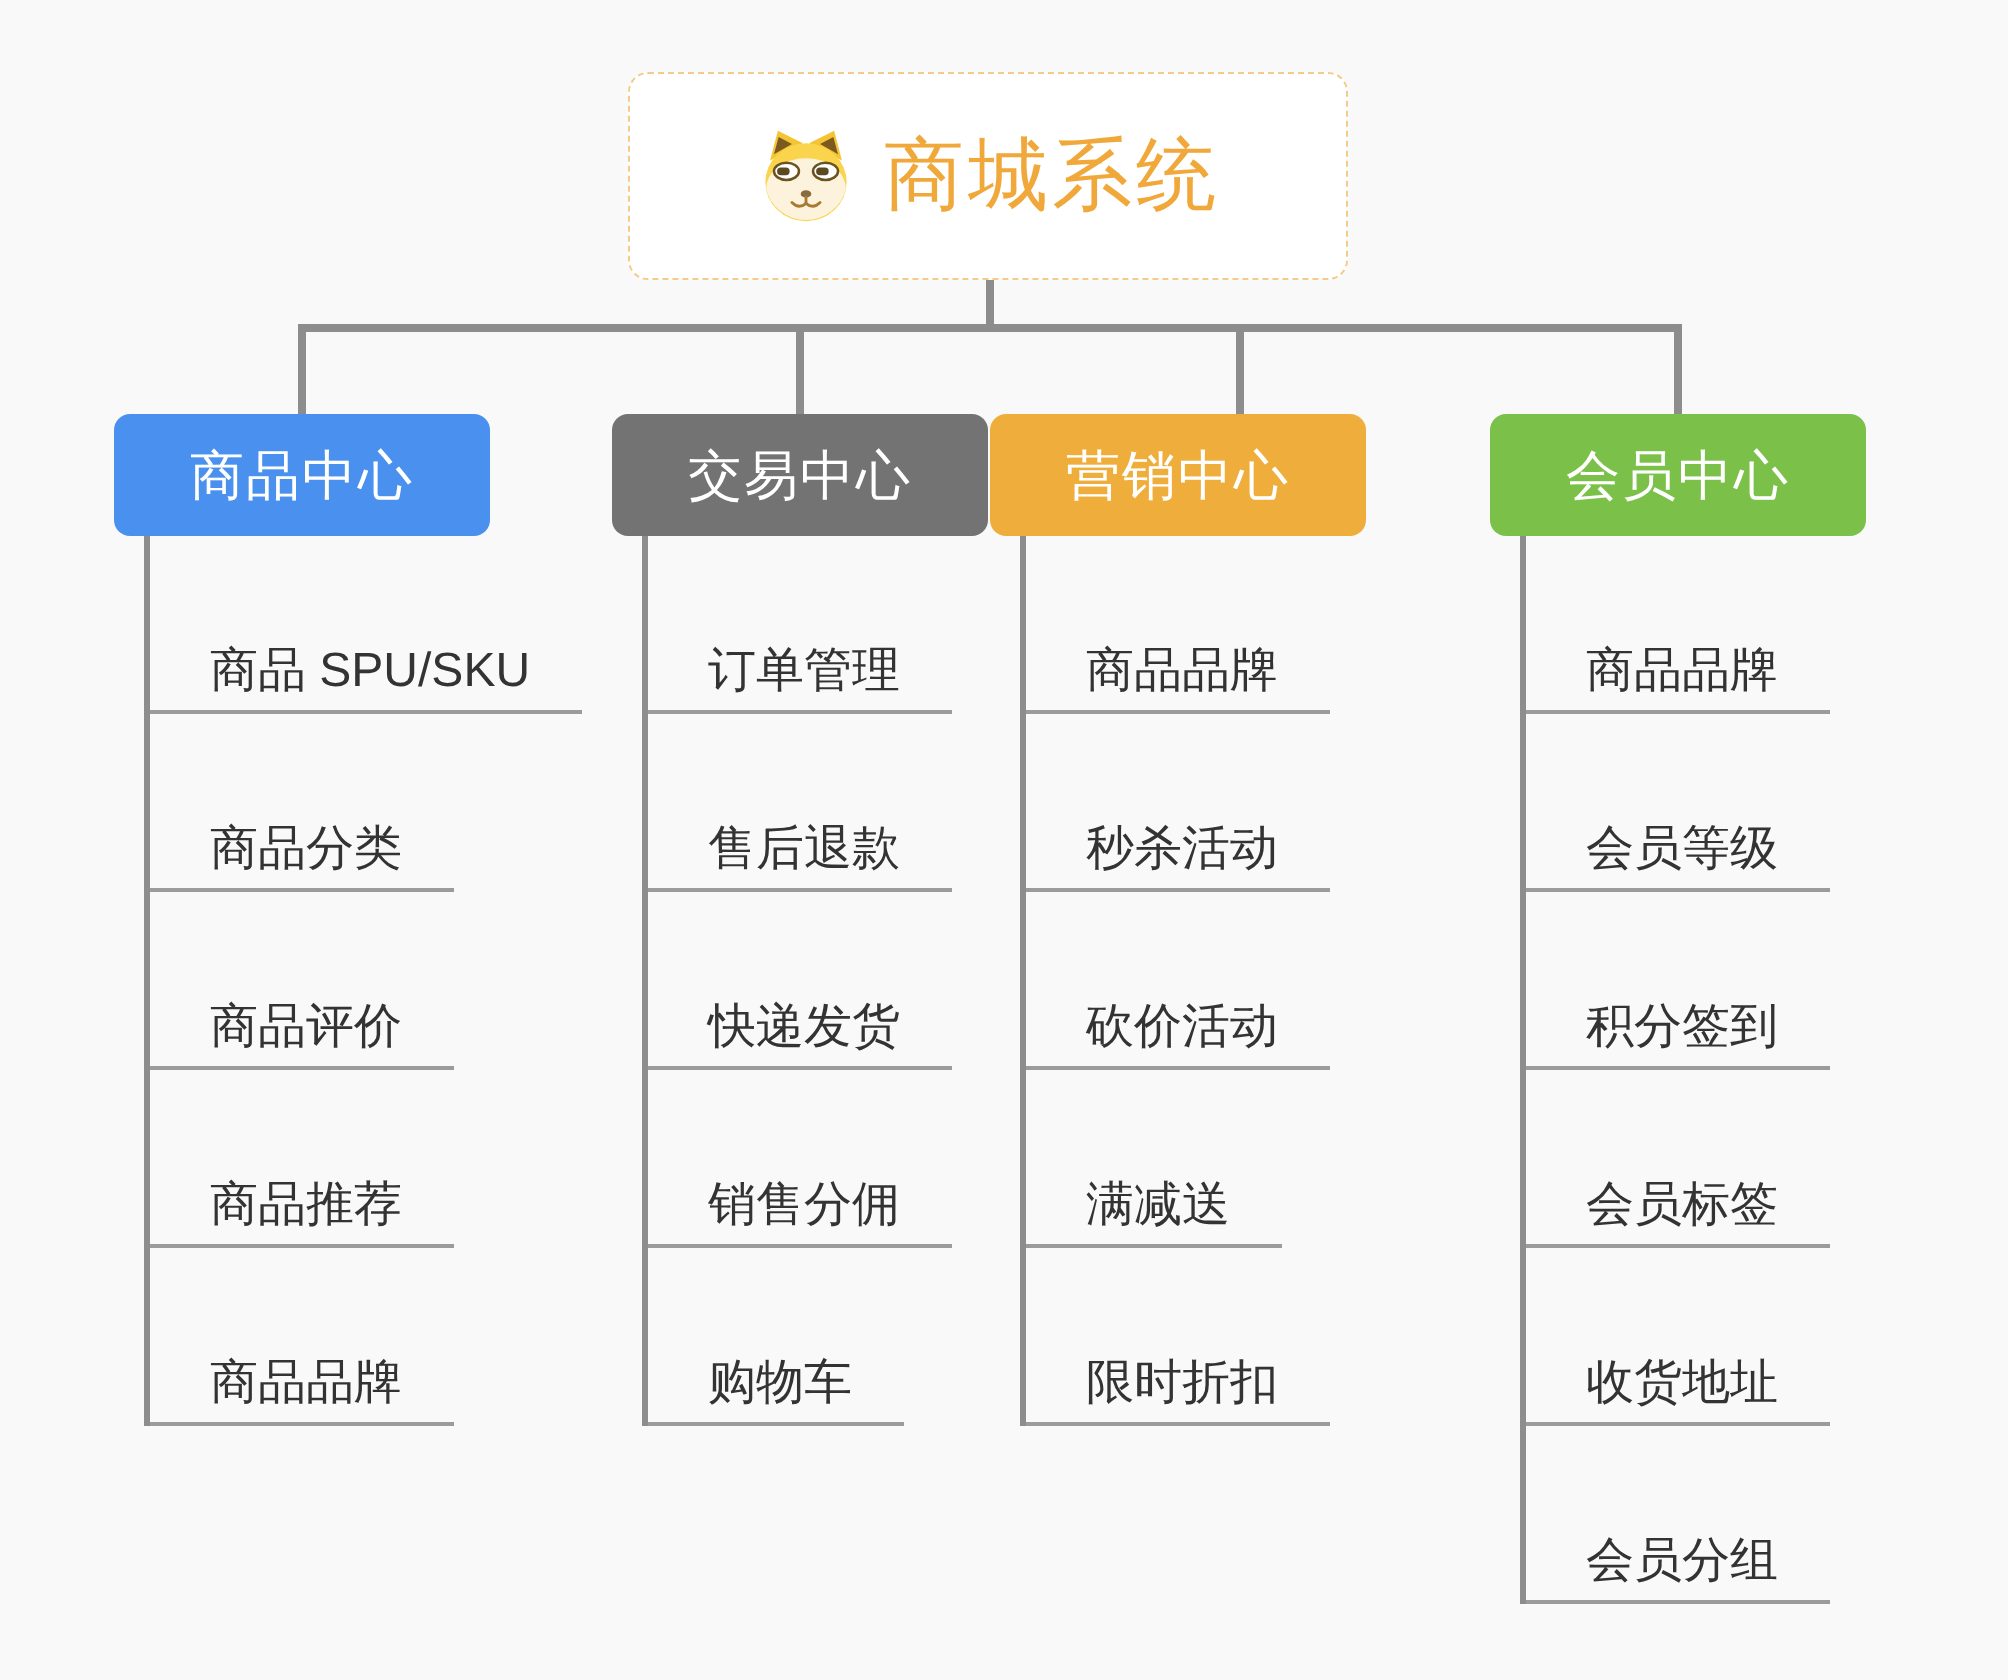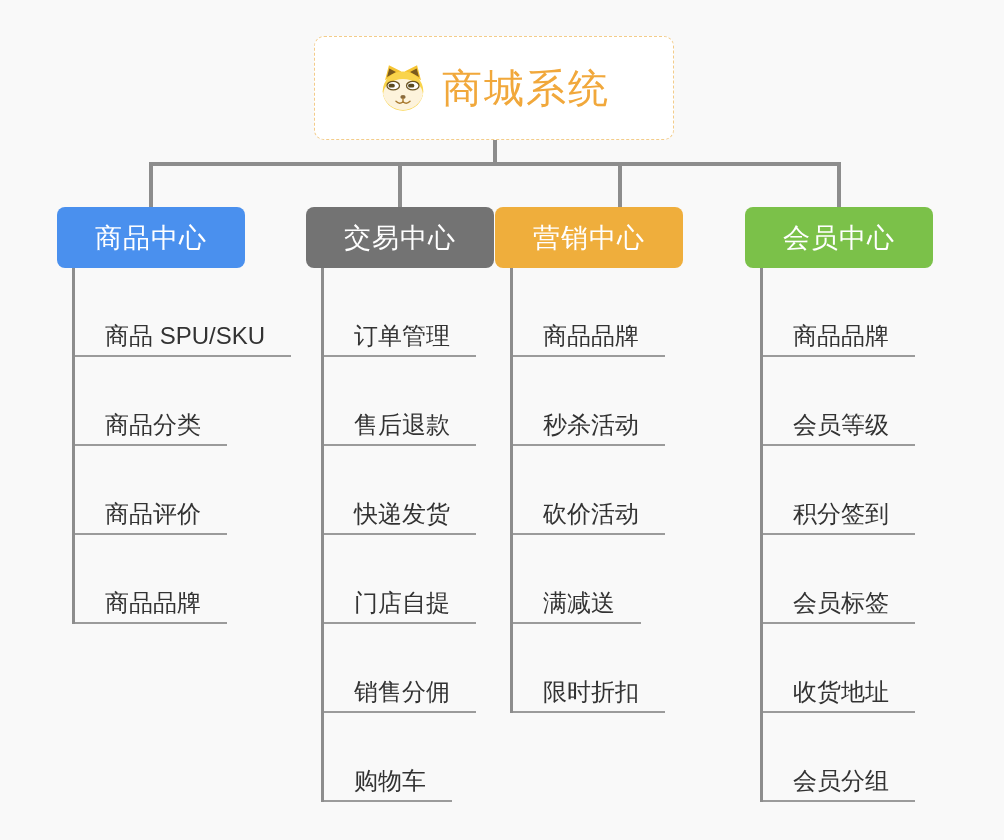--- a/index.html
+++ b/index.html
@@ -90,31 +90,31 @@
   <div class="conn stub stub-1"></div>
   <div class="conn stub stub-2"></div>
   <div class="conn stub stub-3"></div>
 
   <div class="branch branch-0">
     <div class="branch-box" style="background: rgb(74, 144, 238);">商品中心</div>
     <div class="children">
       <div class="leaf">商品 SPU/SKU</div>
       <div class="leaf">商品分类</div>
       <div class="leaf">商品评价</div>
+      <div class="leaf">商品推荐</div>
       <div class="leaf">商品品牌</div>
     </div>
   </div>
 
   <div class="branch branch-1">
     <div class="branch-box" style="background: #737373;">交易中心</div>
     <div class="children">
       <div class="leaf">订单管理</div>
       <div class="leaf">售后退款</div>
       <div class="leaf">快递发货</div>
-      <div class="leaf">门店自提</div>
       <div class="leaf">销售分佣</div>
       <div class="leaf">购物车</div>
     </div>
   </div>
 
   <div class="branch branch-2">
     <div class="branch-box" style="background: rgb(239, 174, 60);">营销中心</div>
     <div class="children">
       <div class="leaf">商品品牌</div>
       <div class="leaf">秒杀活动</div>

